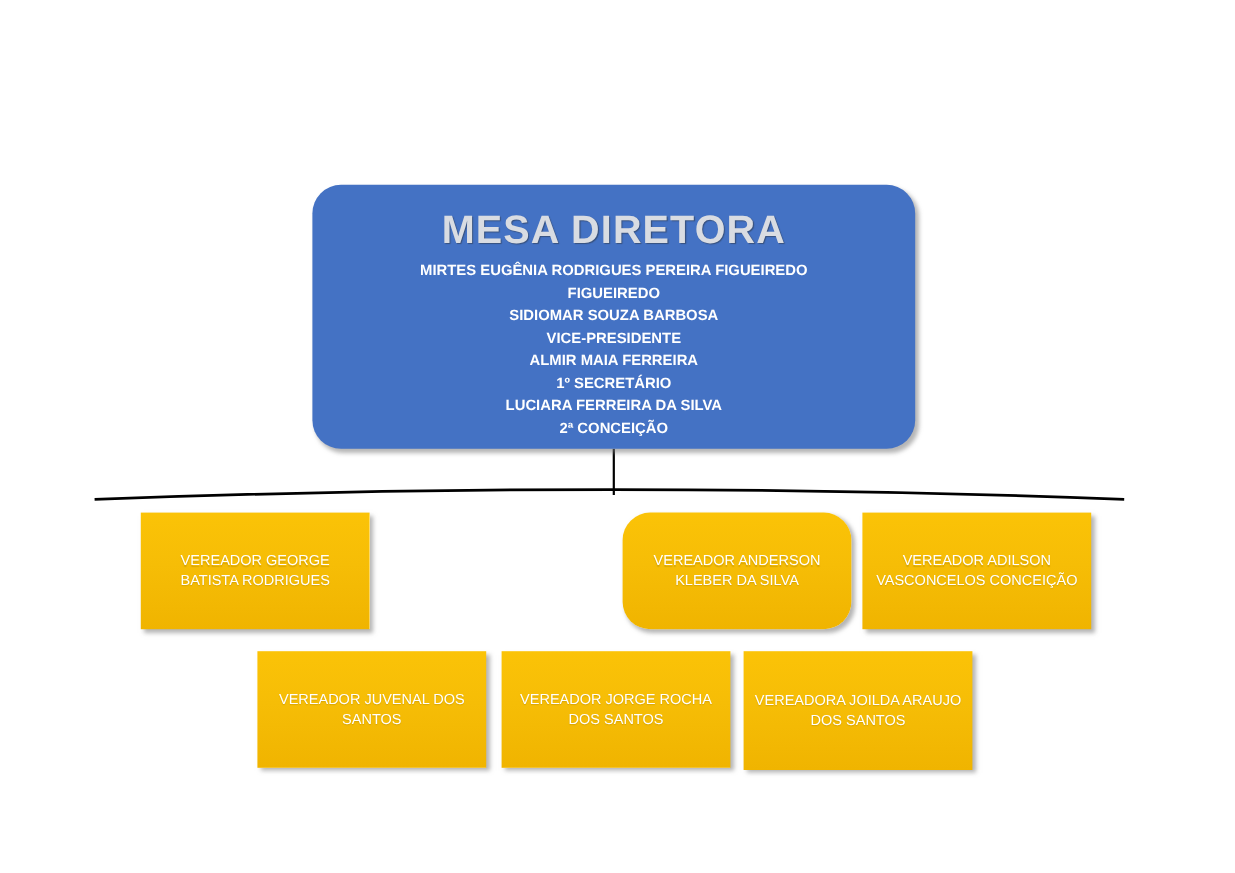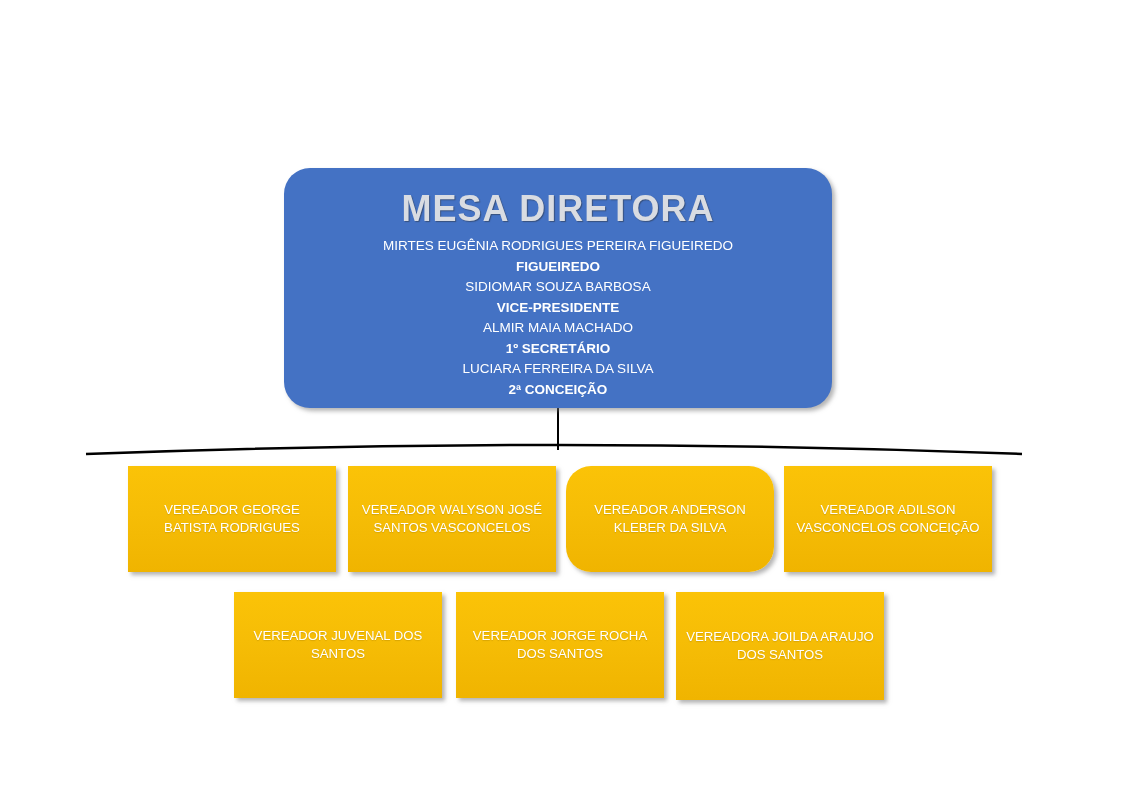--- a/index.html
+++ b/index.html
@@ -38,21 +38,21 @@
   .top-title {
     font-size: 36px;
     font-weight: bold;
     letter-spacing: 1px;
     color: #d9dce2;
     text-shadow: 1px 1px 1px rgba(40,40,40,0.45);
     margin-bottom: 6px;
   }
   .member-name {
     font-size: 13.5px;
-    font-weight: normal;
+    font-weight: bold;
     line-height: 20.5px;
     color: #ffffff;
   }
   .member-role {
     font-size: 13.5px;
     font-weight: bold;
     line-height: 20.5px;
     color: #ffffff;
   }
 
@@ -94,31 +94,28 @@
     <line x1="558" y1="408" x2="558" y2="450" stroke="#000000" stroke-width="2"></line>
     <path d="M 86 454 Q 560 436 1022 454" stroke="#000000" stroke-width="2.5" fill="none"></path>
   </svg>
 
   <div class="top-node">
     <div class="top-title">MESA DIRETORA</div>
     <div class="member-name">MIRTES EUGÊNIA RODRIGUES PEREIRA FIGUEIREDO</div>
     <div class="member-role">FIGUEIREDO</div>
     <div class="member-name">SIDIOMAR SOUZA BARBOSA</div>
     <div class="member-role">VICE-PRESIDENTE</div>
-    <div class="member-name">ALMIR MAIA MACHADO</div>
+    <div class="member-name">ALMIR MAIA FERREIRA</div>
     <div class="member-role">1º SECRETÁRIO</div>
     <div class="member-name">LUCIARA FERREIRA DA SILVA</div>
     <div class="member-role">2ª CONCEIÇÃO</div>
   </div>
 
   <div class="member-box" style="left:128px; top:466px; width:208px; height:106px;">
     <span>VEREADOR GEORGE BATISTA RODRIGUES</span>
-  </div>
-  <div class="member-box" style="left:348px; top:466px; width:208px; height:106px;">
-    <span>VEREADOR WALYSON JOSÉ SANTOS VASCONCELOS</span>
   </div>
   <div class="member-box" style="left:566px; top:466px; width:208px; height:106px;border-radius:25px;">
     <span>VEREADOR ANDERSON KLEBER DA SILVA</span>
   </div>
   <div class="member-box" style="left:784px; top:466px; width:208px; height:106px;">
     <span>VEREADOR ADILSON VASCONCELOS CONCEIÇÃO</span>
   </div>
 
   <div class="member-box" style="left:234px; top:592px; width:208px; height:106px;">
     <span>VEREADOR JUVENAL DOS SANTOS</span>

